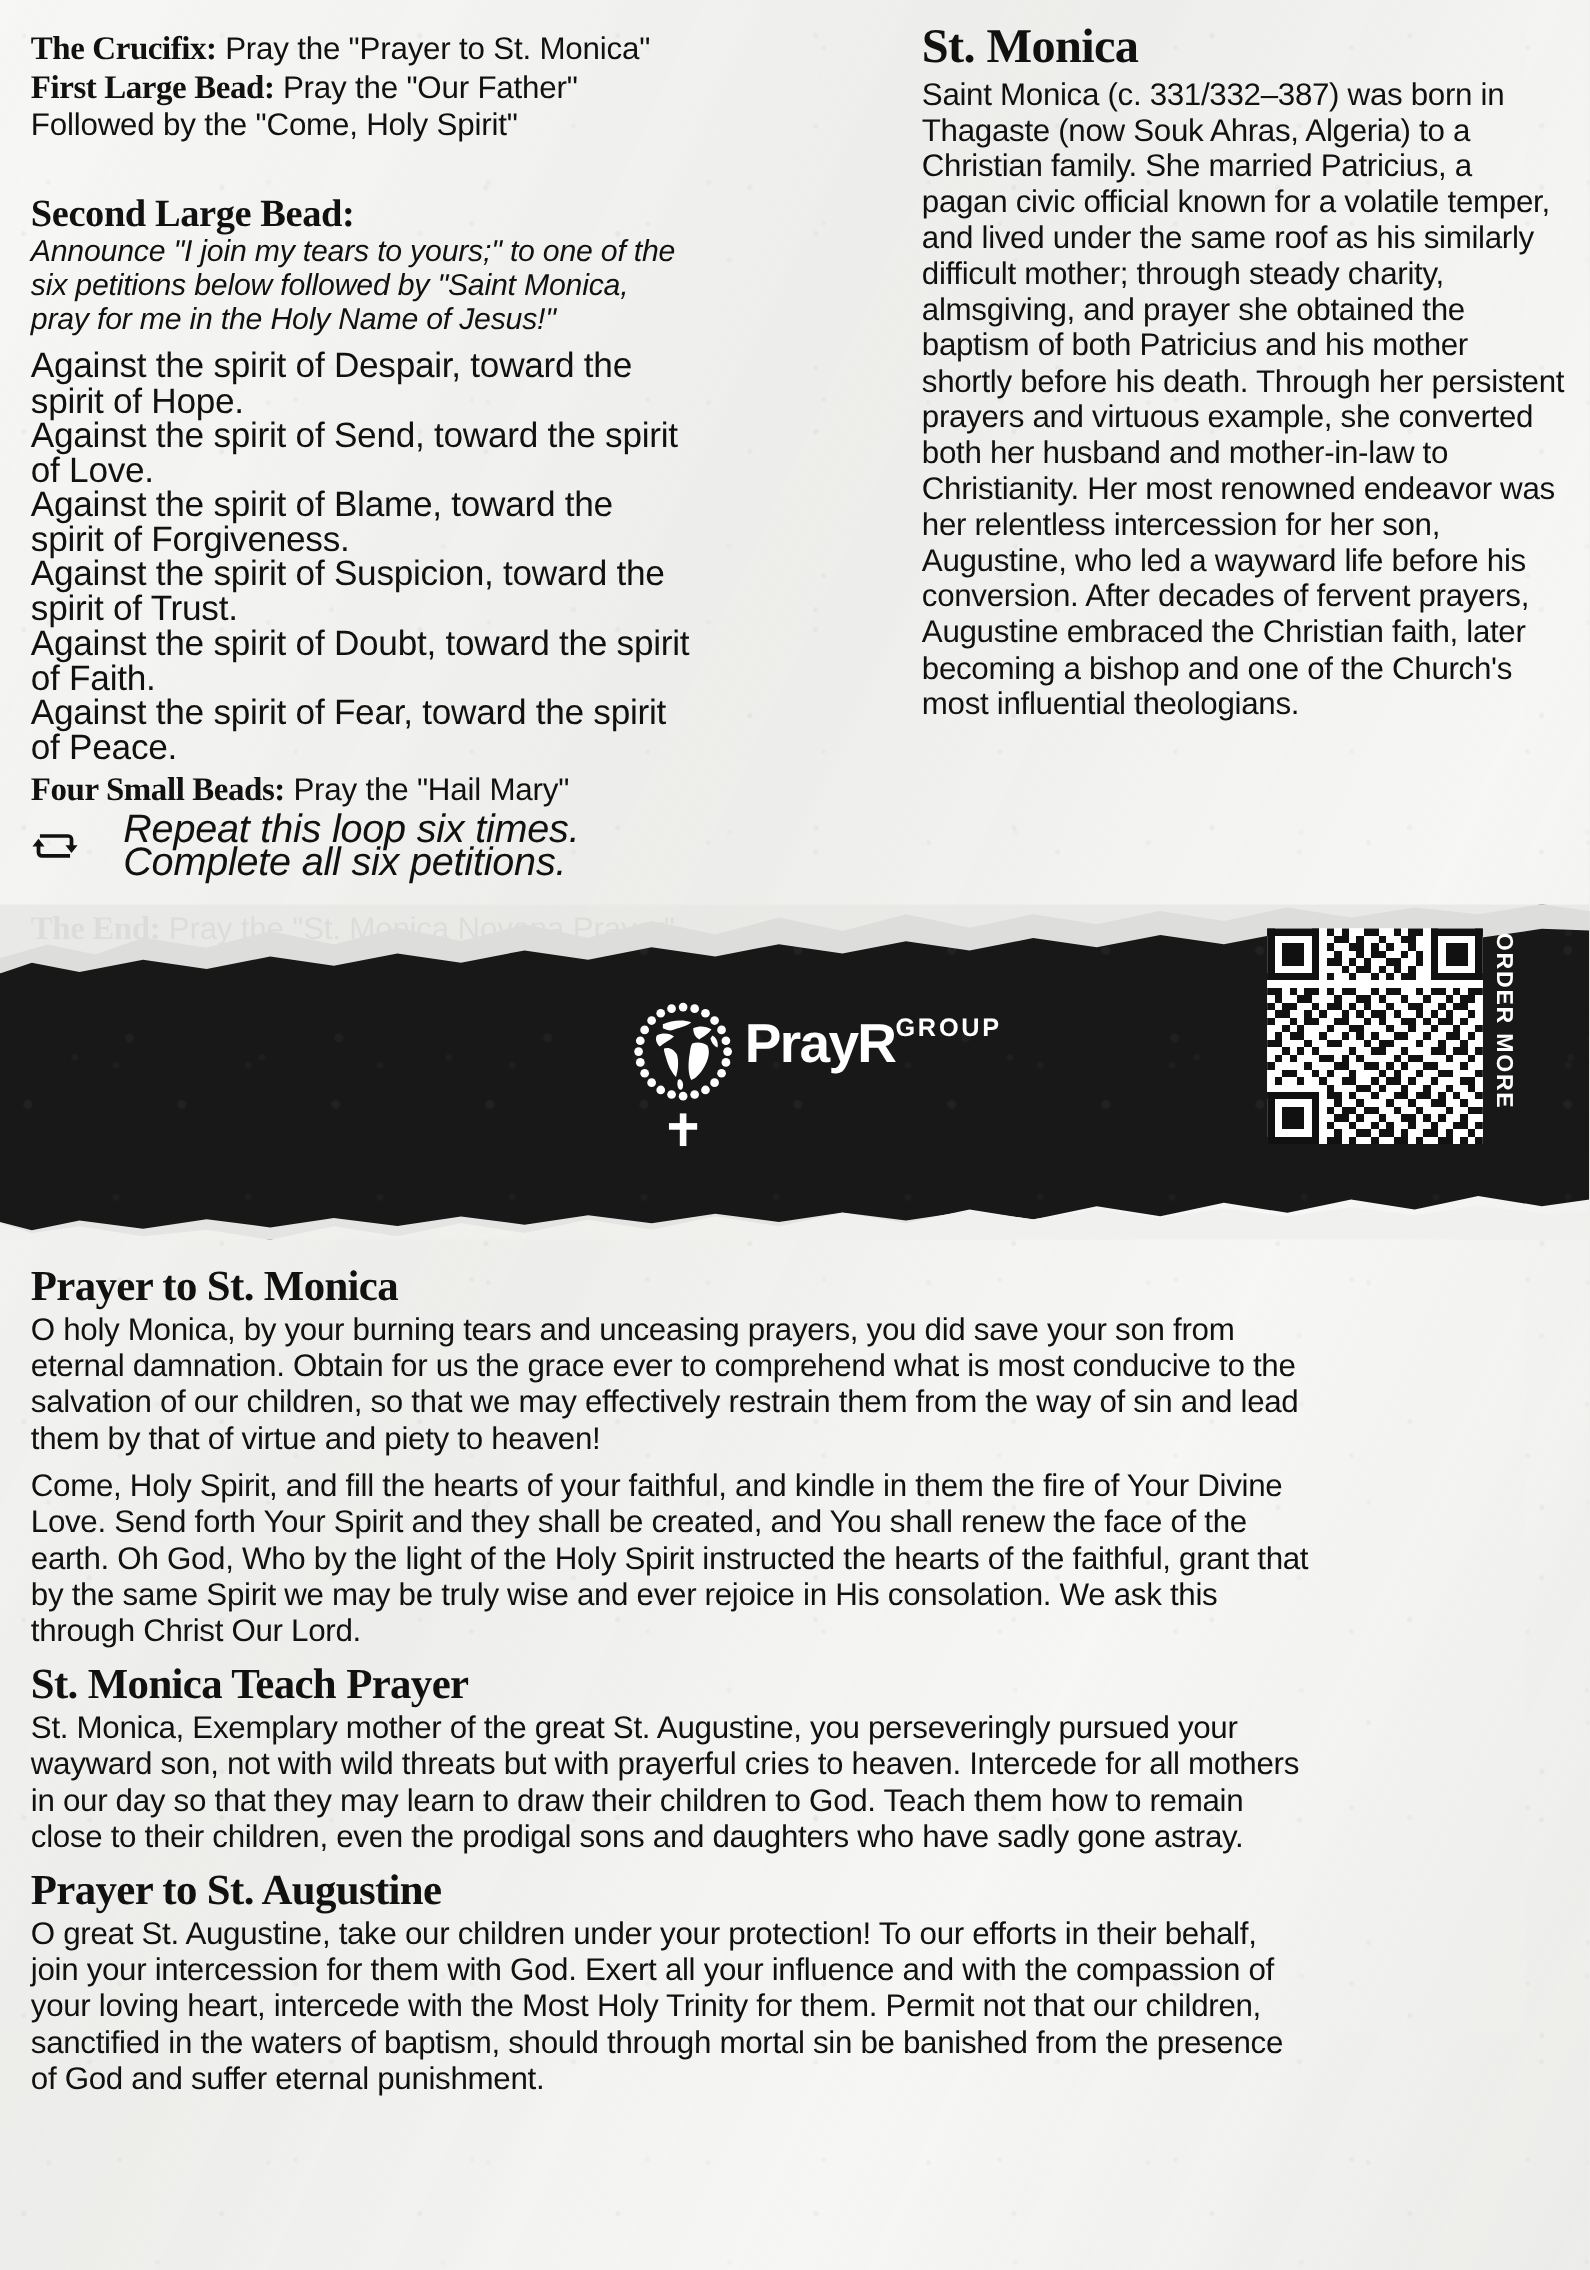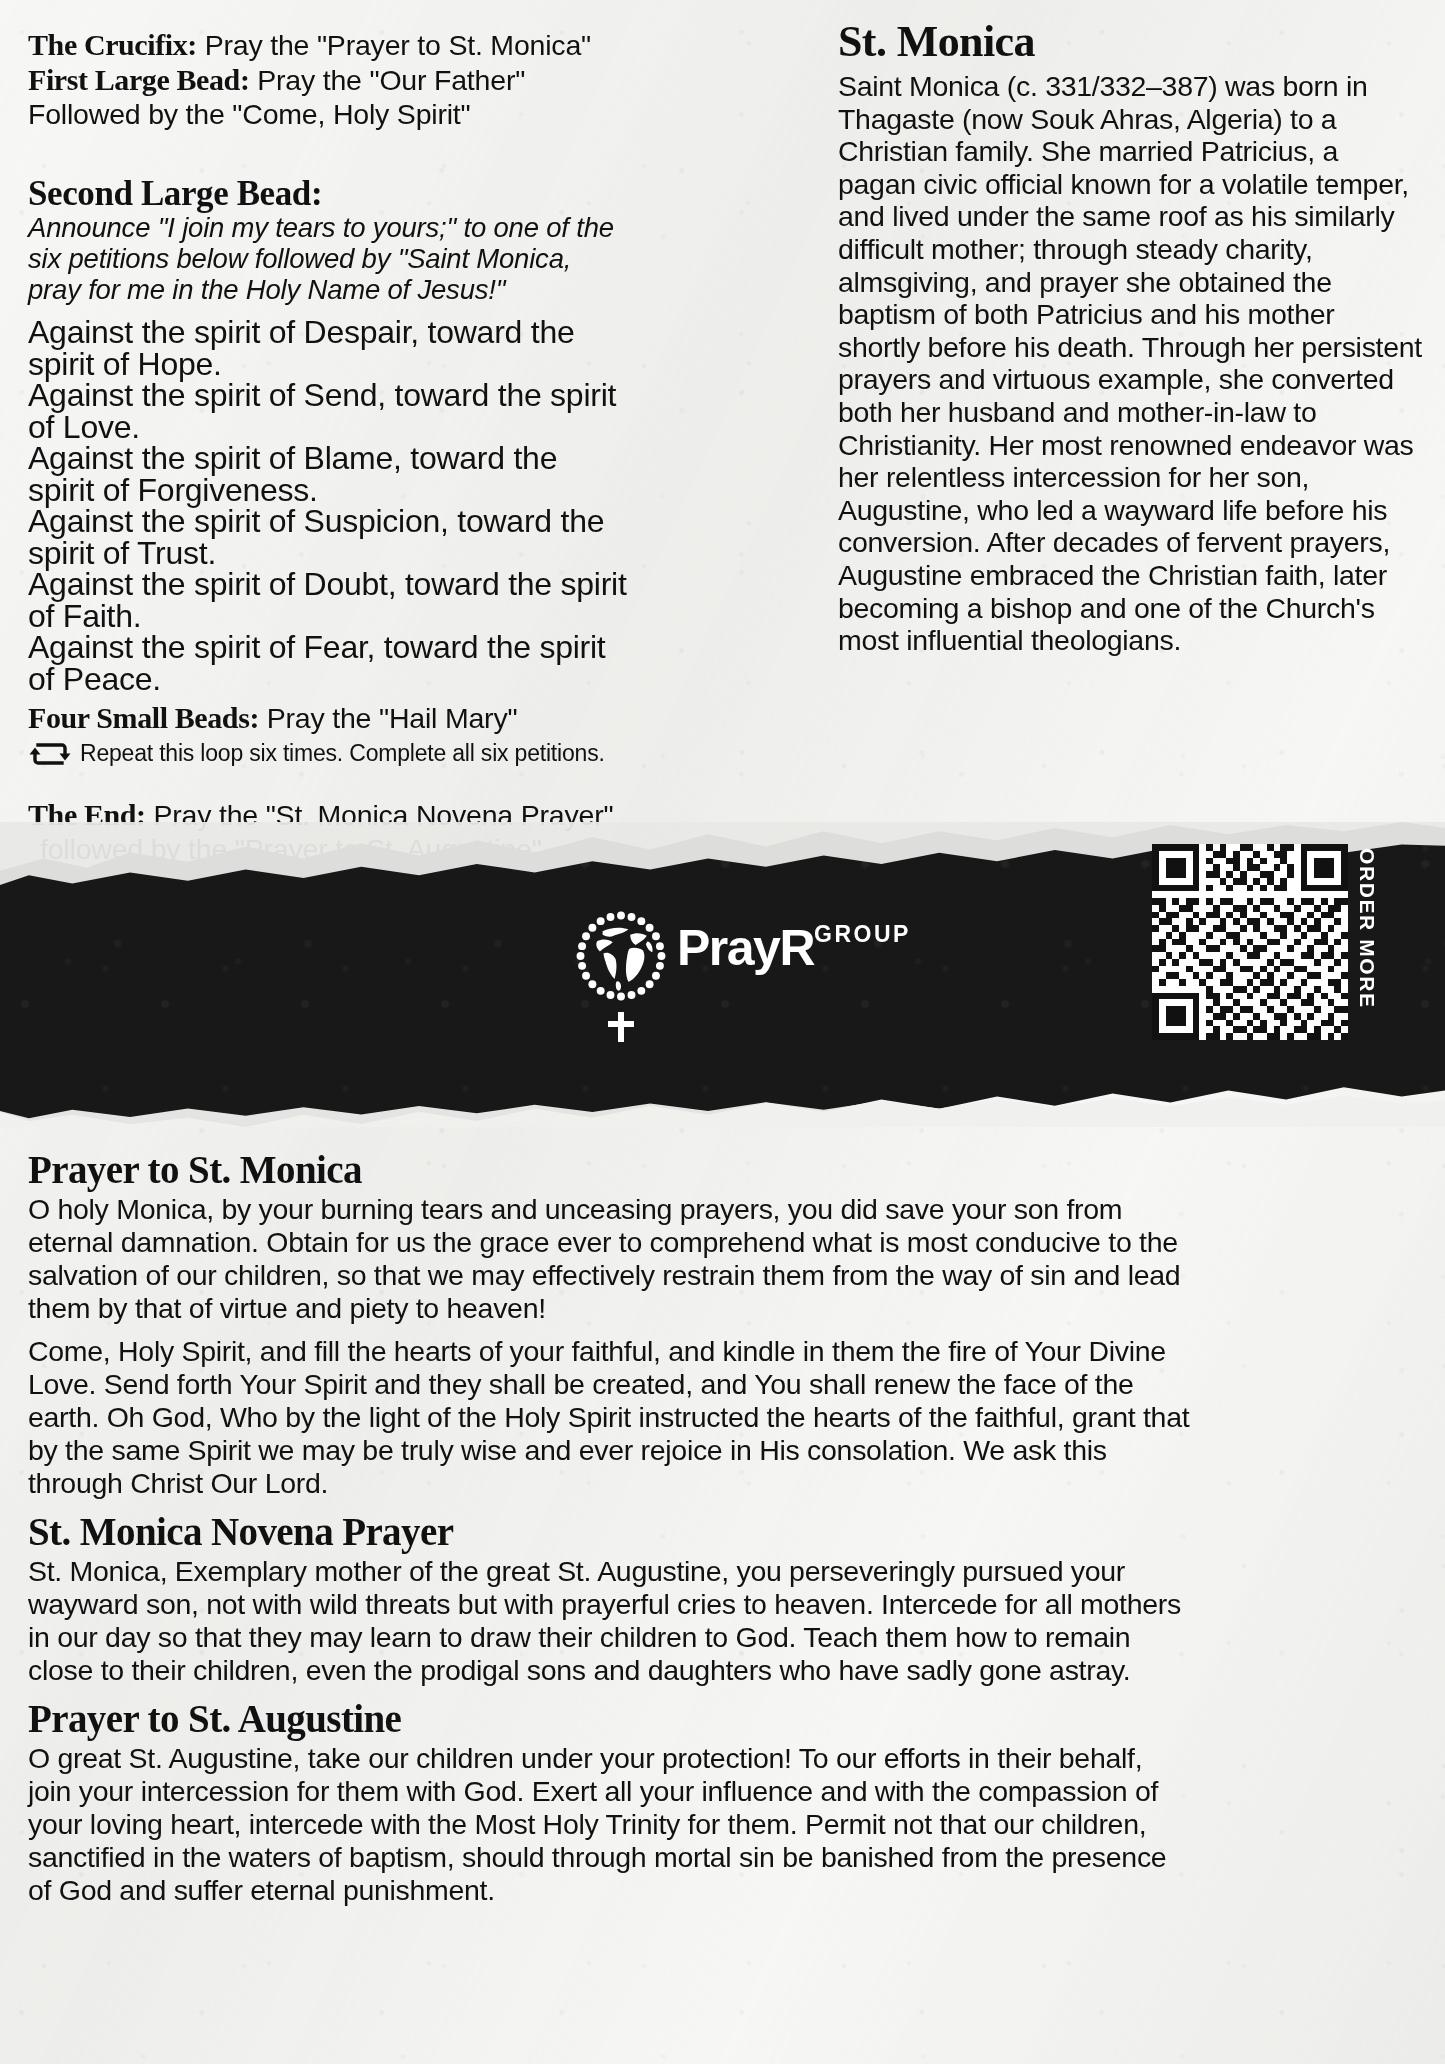--- a/index.html
+++ b/index.html
@@ -47,21 +47,21 @@
   }
   .petition{
     font-size:32px;line-height:31.5px;margin:0;font-weight:300;letter-spacing:-.25px;
   }
   .gap-sm{height:12px;}
   .gap-md{height:30px;}
   .gap-lg{height:44px;}
 
   .repeat-row{display:flex;align-items:center;gap:8px;margin-top:3px;}
   .loop-ico{width:44px;height:30px;flex:none;}
-  .repeat-txt{font-size:23px;line-height:30px;font-weight:300;letter-spacing:-.2px;}
+  .repeat-txt{font-style:italic;font-size:36px;line-height:30px;font-weight:300;letter-spacing:-.2px;margin-left:32px;}
 
   
   .bio-title{
     font-family:"Liberation Serif", serif;font-weight:700;
     font-size:44px;line-height:48px;margin:0 0 4px 0;letter-spacing:-.6px;
   }
   .bio-body{
     font-size:28.5px;line-height:32.6px;margin:0;font-weight:300;letter-spacing:-.3px;
     text-align:left;
   }
@@ -494,21 +494,21 @@
 
   <div class="bottom">
     <div class="pray-sec">
       <h2 class="pray-title">Prayer to St. Monica</h2>
       <p class="pray-body">O holy Monica, by your burning tears and unceasing prayers, you did save your son from eternal damnation. Obtain for us the grace ever to comprehend what is most conducive to the salvation of our children, so that we may effectively restrain them from the way of sin and lead them by that of virtue and piety to heaven!</p>
     </div>
     <div class="pray-sec">
       <p class="pray-body">Come, Holy Spirit, and fill the hearts of your faithful, and kindle in them the fire of Your Divine Love. Send forth Your Spirit and they shall be created, and You shall renew the face of the earth. Oh God, Who by the light of the Holy Spirit instructed the hearts of the faithful, grant that by the same Spirit we may be truly wise and ever rejoice in His consolation. We ask this through Christ Our Lord.</p>
     </div>
     <div class="pray-sec">
-      <h2 class="pray-title">St. Monica Novena Prayer</h2>
+      <h2 class="pray-title">St. Monica Teach Prayer</h2>
       <p class="pray-body">St. Monica, Exemplary mother of the great St. Augustine, you perseveringly pursued your wayward son, not with wild threats but with prayerful cries to heaven. Intercede for all mothers in our day so that they may learn to draw their children to God. Teach them how to remain close to their children, even the prodigal sons and daughters who have sadly gone astray.</p>
     </div>
     <div class="pray-sec">
       <h2 class="pray-title">Prayer to St. Augustine</h2>
       <p class="pray-body">O great St. Augustine, take our children under your protection! To our efforts in their behalf, join your intercession for them with God. Exert all your influence and with the compassion of your loving heart, intercede with the Most Holy Trinity for them. Permit not that our children, sanctified in the waters of baptism, should through mortal sin be banished from the presence of God and suffer eternal punishment.</p>
     </div>
   </div>
 
 </div>
 

